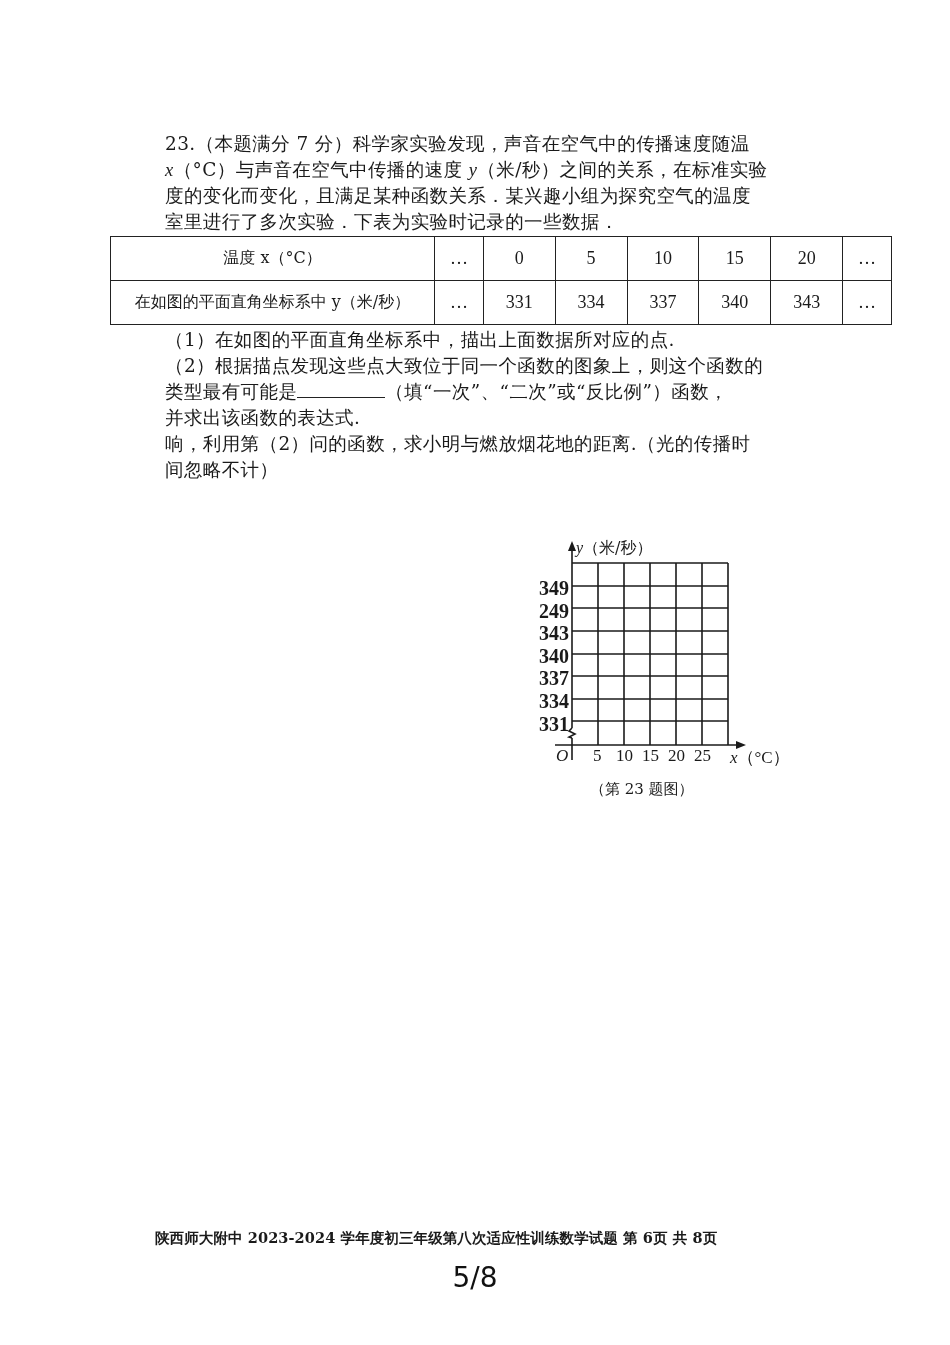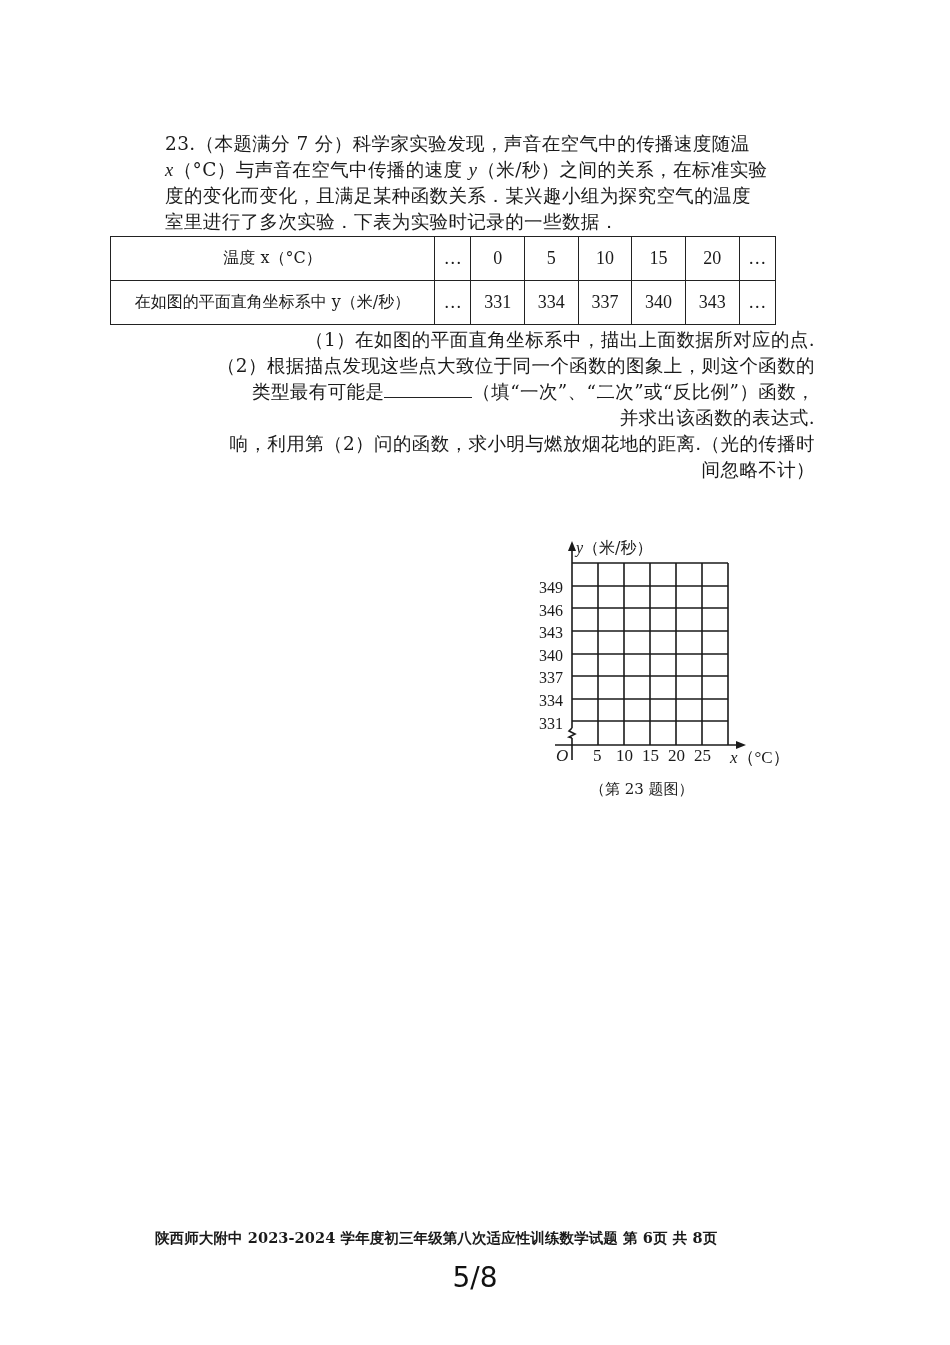--- a/index.html
+++ b/index.html
@@ -8,21 +8,21 @@
     font-family: "DejaVu Serif", "Liberation Serif", serif; color: #1a1a1a;
     overflow: hidden;
   }
   .para {
     position: absolute; left: 121px; width: 650px;
     font-size: 18.5px; line-height: 26px; letter-spacing: 0.4px; margin-left: 44px;
   }
   .para .line { display: block; white-space: nowrap; }
   .ital { font-style: italic; font-family: "Liberation Serif", serif; }
   table.data {
-    position: absolute; left: 110px; top: 236px; width: 666px;
+    position: absolute; left: 110px; top: 236px; width: 782px;
     border-collapse: collapse; font-family: "Liberation Serif", serif;
     font-size: 18px;
   }
   table.data td {
     border: 1.5px solid #222; text-align: center; height: 43px; padding: 0;
   }
   table.data td.label { width: 323px; font-size: 16px; font-family: "DejaVu Serif", serif; }
   .chart { position: absolute; left: 530px; top: 530px; width: 260px; height: 280px; }
   .footer {
     position: absolute; left: 155px; top: 1229px; font-size: 14.5px; font-weight: bold;
@@ -62,21 +62,21 @@
     <td>331</td>
     <td>334</td>
     <td>337</td>
     <td>340</td>
     <td>343</td>
     <td>…</td>
   </tr>
 </tbody>
   </table>
 
-<div class="para" style="top:327px;text-align:right;">
+<div class="para" style="top:327px;">
   <span class="line">（1）在如图的平面直角坐标系中，描出上面数据所对应的点.</span>
   <span class="line">（2）根据描点发现这些点大致位于同一个函数的图象上，则这个函数的</span>
   <span class="line"><span>类型最有可能是</span><span class="blank"></span><span>（填“一次”、“二次”或“反比例”）函数，</span></span>
   <span class="line">并求出该函数的表达式.</span>
   <span class="line">响，利用第（2）问的函数，求小明与燃放烟花地的距离.（光的传播时</span>
   <span class="line">间忽略不计）</span>
 </div>
 
 <div class="chart">
   <svg width="260" height="280" viewBox="530 530 260 280" xmlns="http://www.w3.org/2000/svg">
@@ -106,23 +106,23 @@
       <line x1="555" y1="745" x2="742" y2="745"></line>
     </g>
 
     <path d="M572 541 L568 551 L576 551 Z" fill="#1a1a1a"></path>
     <path d="M746 745 L736 741 L736 749 Z" fill="#1a1a1a"></path>
   </svg>
   
   <div style="position:absolute;left:46px;top:8px;font-size:16px;white-space:nowrap;">
     <span class="ital">y</span><span>（米/秒）</span>
   </div>
-  <div style="position:absolute;left:9px;top:47px;font-size:16px;line-height:22.6px;font-family:'Liberation Serif',serif;">
+  <div style="position:absolute;left:9px;top:47px;font-size:20px;line-height:22.6px;font-family:'Liberation Serif',serif;font-weight:bold;">
     <div>349</div>
-    <div>346</div>
+    <div>249</div>
     <div>343</div>
     <div>340</div>
     <div>337</div>
     <div>334</div>
     <div>331</div>
   </div>
   <div style="position:absolute;left:26px;top:216px;font-size:17px;font-style:italic;font-family:'Liberation Serif',serif;">O</div>
   <div style="position:absolute;top:216px;left:0;width:260px;font-size:17px;font-family:'Liberation Serif',serif;">
     <span style="position:absolute;left:63px;">5</span>
     <span style="position:absolute;left:86px;">10</span>

